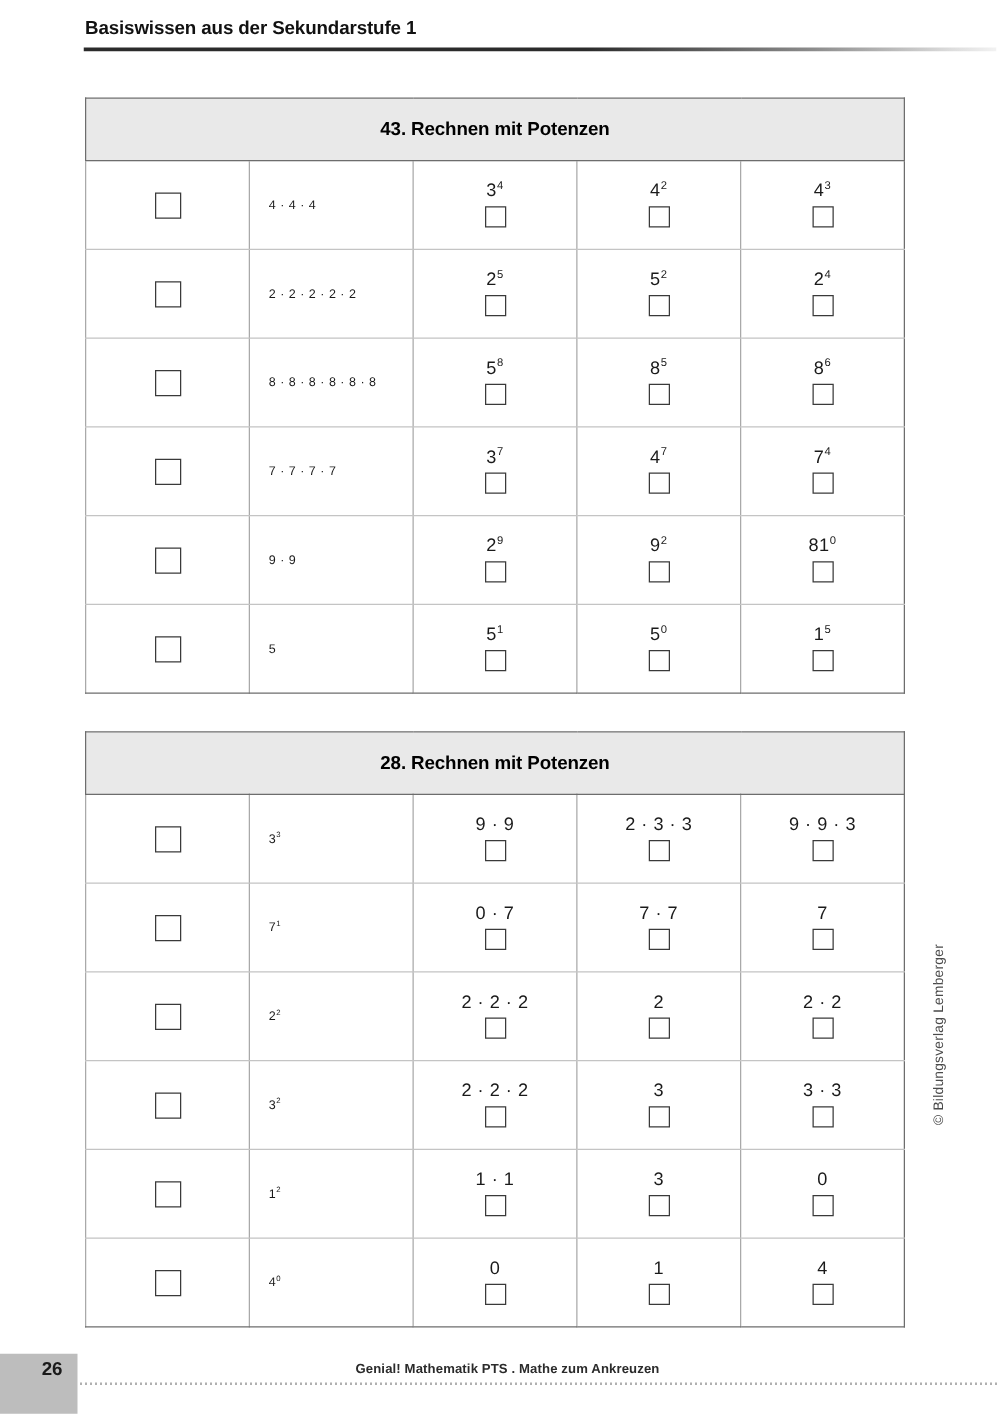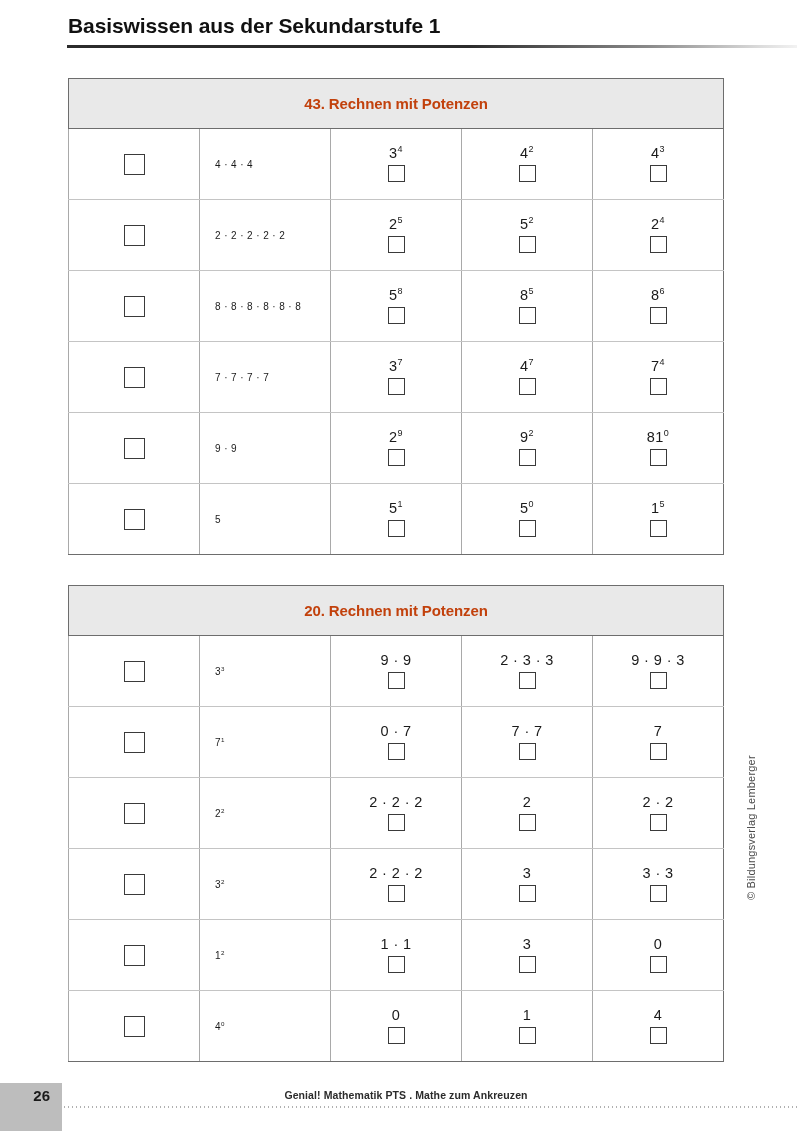--- a/index.html
+++ b/index.html
@@ -18,21 +18,21 @@
   }
 
   
   .page-header {
     position: absolute;
     left: 68px;
     top: 14px;
     width: 732px;
   }
   .page-header-title {
-    font-size: 21px;
+    font-size: 15px;
     font-weight: bold;
     letter-spacing: -0.1px;
     color: #111111;
     padding-bottom: 7px;
   }
   .page-header-rule {
     height: 3px;
     width: 730px;
     margin-left: -1px;
     background: linear-gradient(to right, #2b2b2b 0%, #2b2b2b 55%, #8c8c8c 80%, #dcdcdc 95%, #f2f2f2 100%);
@@ -53,21 +53,21 @@
     table-layout: fixed;
     border: 1px solid #6d6d6d;
   }
 
   table.ex-table th.ex-title {
     background: #e9e9e9;
     border: 1px solid #6d6d6d;
     height: 50px;
     font-size: 15px;
     font-weight: bold;
-    color: #c2410c;
+    color: #000000;
     letter-spacing: -0.1px;
     text-align: center;
     vertical-align: middle;
   }
 
   table.ex-table td {
     border-left: 1px solid #a9a9a9;
     border-right: 1px solid #a9a9a9;
     border-top: 1px solid #c4c4c4;
     border-bottom: 1px solid #c4c4c4;
@@ -317,21 +317,21 @@
           </td>
         </tr>
       </tbody>
   </table>
 </div>
 
 <div class="sheet" id="table-44">
   <table class="ex-table">
     <thead>
       <tr>
-        <th class="ex-title" colspan="5">20. Rechnen mit Potenzen</th>
+        <th class="ex-title" colspan="5">28. Rechnen mit Potenzen</th>
       </tr>
     </thead>
     <tbody>
         <tr>
           <td class="col-check"><span class="cb-row"></span></td>
           <td class="col-term"><span>3<sup>3</sup></span></td>
           <td class="col-opt optA">
             <div class="opt-stack">
               <div class="opt-text">9 · 9</div>
               <span class="cb-opt"></span>

